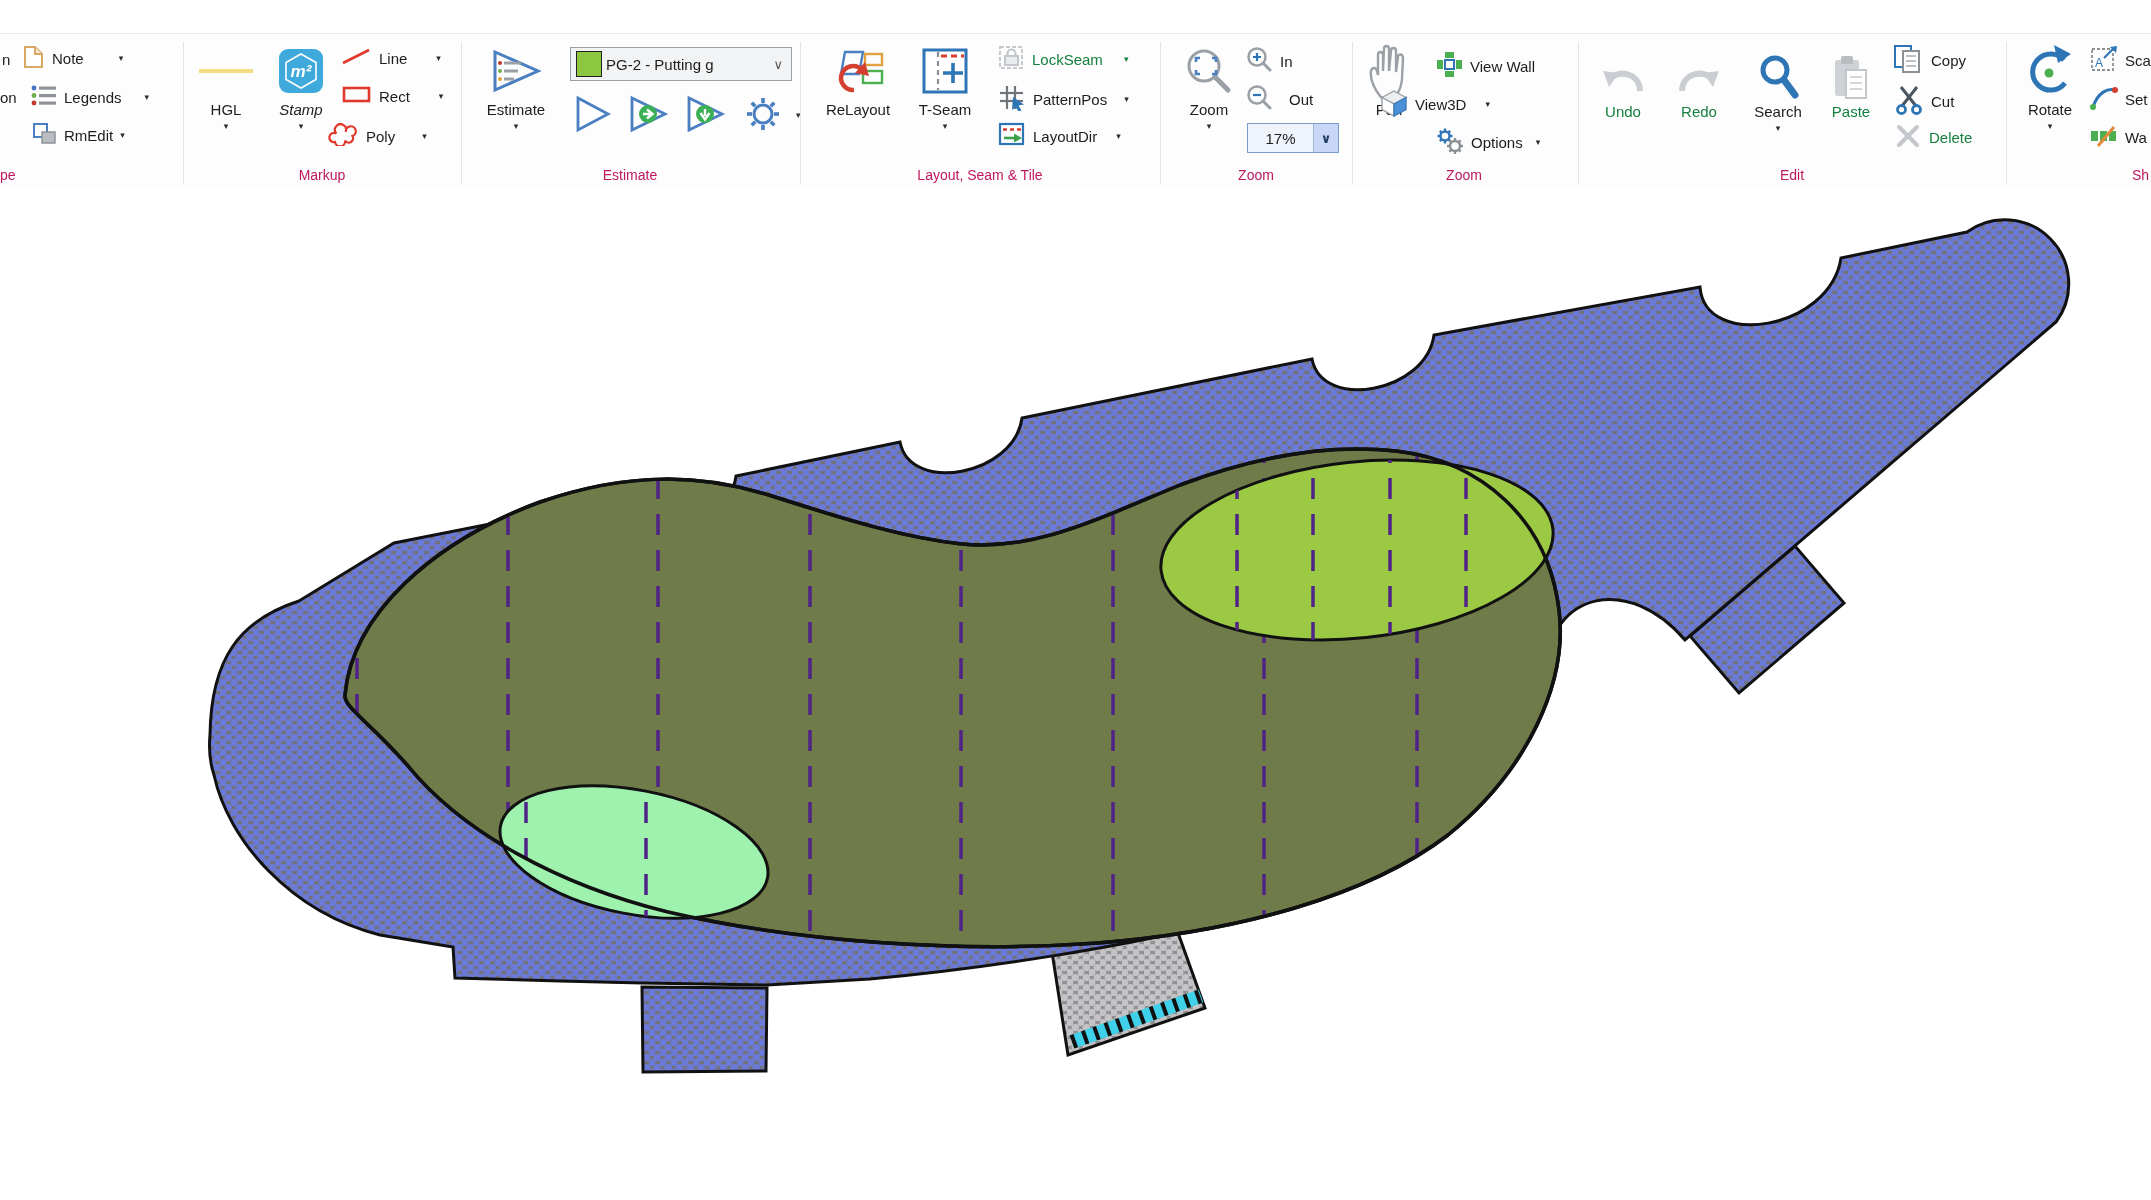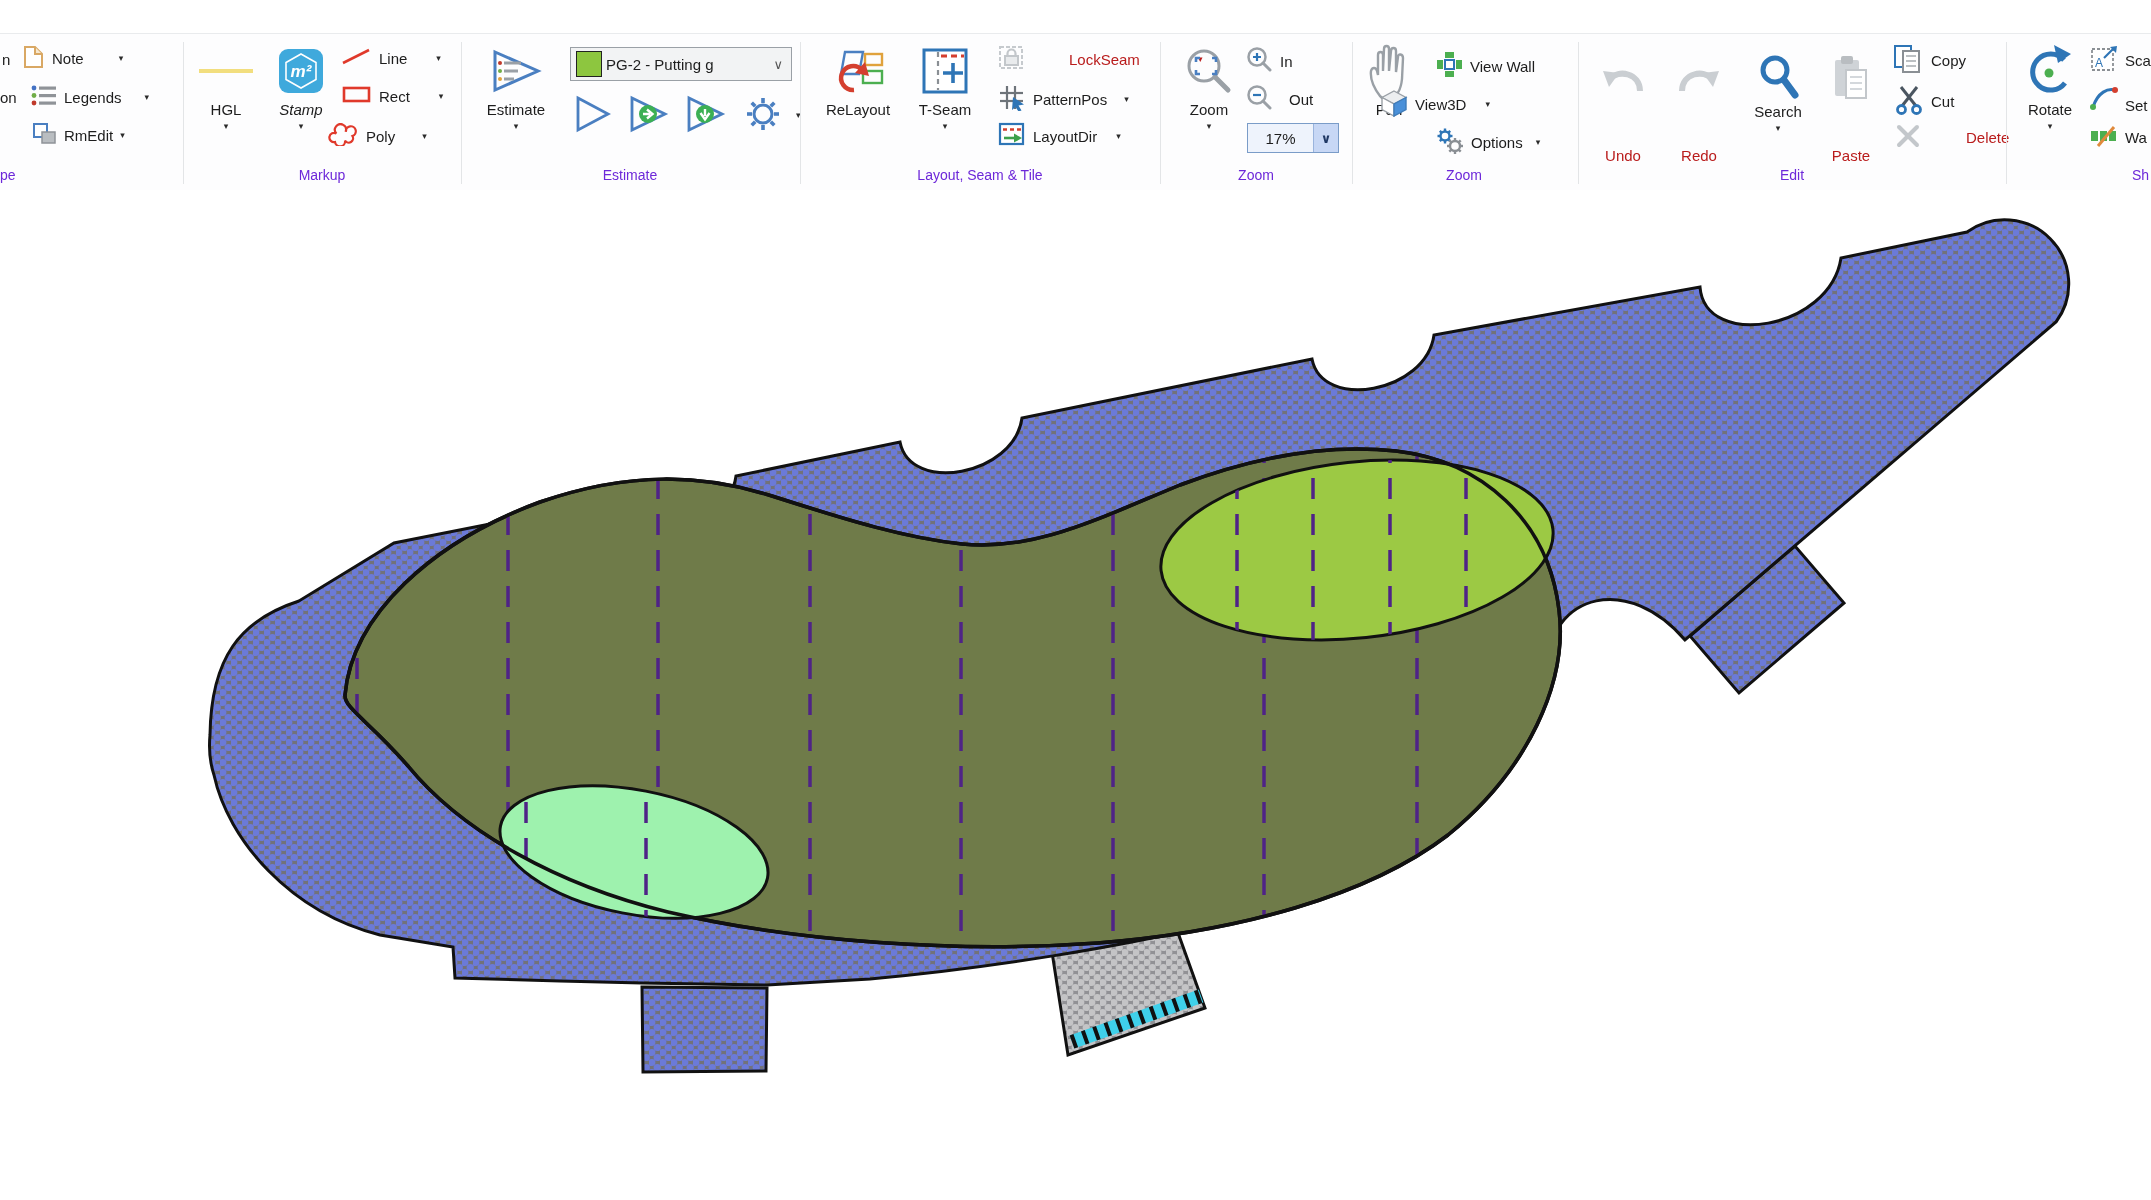--- a/index.html
+++ b/index.html
@@ -9,23 +9,23 @@
   .ribbon{position:absolute;left:0;top:33px;width:2151px;height:156px;background:#fdfdfe;
           border-top:1px solid #e9ebed;border-bottom:1px solid #cfd4d8;}
   .vsep{position:absolute;top:8px;height:142px;width:1px;background:#e3e5e7;}
   .it{position:absolute;display:flex;align-items:center;gap:7px;font-size:15px;color:#1d1d1d;white-space:nowrap;cursor:default;}
   .arr{font-size:9px;color:#2b2b2b;line-height:1;}
   .big{position:absolute;top:8px;display:flex;flex-direction:column;align-items:center;font-size:15px;color:#1d1d1d;cursor:default;}
   .big .ica{height:58px;display:flex;align-items:center;justify-content:center;}
   .big .lbl{line-height:19px;}
   .big .arr{margin-top:3px;}
   .big2{top:20px;}
-  .glabel{position:absolute;top:133px;font-size:14px;color:#6d28d9;transform:translateX(-50%);white-space:nowrap;}
+  .glabel{position:absolute;top:133px;font-size:14px;color:#be185d;transform:translateX(-50%);white-space:nowrap;}
   .glabel.noshift{transform:none;}
-  .dis{color:#b91c1c;gap:44px;}
+  .dis{color:#15803d;}
   .frag{position:absolute;font-size:15px;color:#1d1d1d;}
   
   .combo{position:absolute;left:570px;top:13px;width:222px;height:34px;background:#f2f3f4;border:1px solid #9aa0a6;
          display:flex;align-items:center;padding-left:5px;box-sizing:border-box;font-size:15px;color:#1d1d1d;overflow:hidden;}
   .swatch{width:24px;height:24px;border:1.5px solid #222;margin-right:4px;flex:0 0 auto;}
   .combo .chev{margin-left:auto;margin-right:8px;color:#555;font-size:13px;}
   
   .zcombo{position:absolute;left:1247px;top:89px;width:92px;height:30px;border:1px solid #7a9cc8;background:#eef3fc;
           display:flex;align-items:center;box-sizing:border-box;font-size:15px;color:#1d1d1d;}
   .zcombo .zval{flex:1;text-align:center;}
@@ -431,21 +431,21 @@
 
     <div class="it" style="left:2090px;top:11px;">
       <span><svg width="28" height="27" viewBox="0 0 28 27">
             <rect x="2" y="4" width="21" height="21" fill="#fff" stroke="#8a8f94" stroke-width="1.8" stroke-dasharray="3 2"></rect>
             <text x="5" y="22" font-size="12" fill="#2e75b6" font-family="Liberation Sans,sans-serif">A</text>
             <line x1="14" y1="13" x2="24" y2="3" stroke="#2e75b6" stroke-width="2.2"></line>
             <polygon points="20,2 27,1 26,8" fill="#2e75b6"></polygon>
           </svg></span>
       <span>Sca</span>
     </div>
-    <div class="it" style="left:2090px;top:50px;align-items:flex-end;">
+    <div class="it" style="left:2090px;top:50px;">
       <span><svg width="28" height="27" viewBox="0 0 28 27">
             <path d="M3 23 C8 8 18 4 25 6" fill="none" stroke="#2e75b6" stroke-width="3"></path>
             <circle cx="25" cy="6" r="3" fill="#d43f2f"></circle>
             <circle cx="3" cy="23" r="3" fill="#4caf50"></circle>
           </svg></span>
       <span>Set</span>
     </div>
     <div class="it" style="left:2090px;top:88px;">
       <span><svg width="28" height="27" viewBox="0 0 28 27">
             <rect x="1" y="9" width="7" height="10" fill="#4caf50"></rect>

